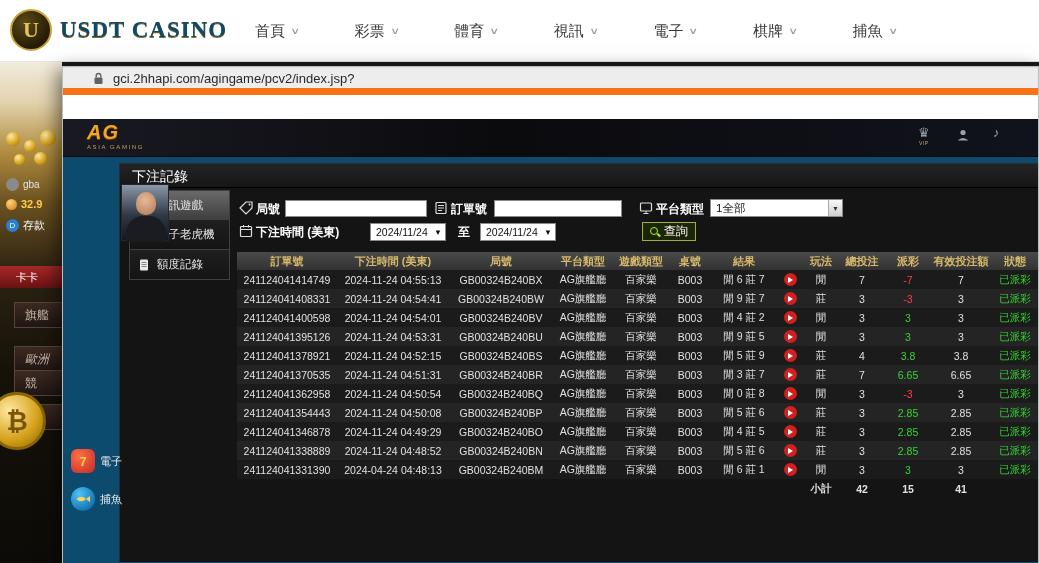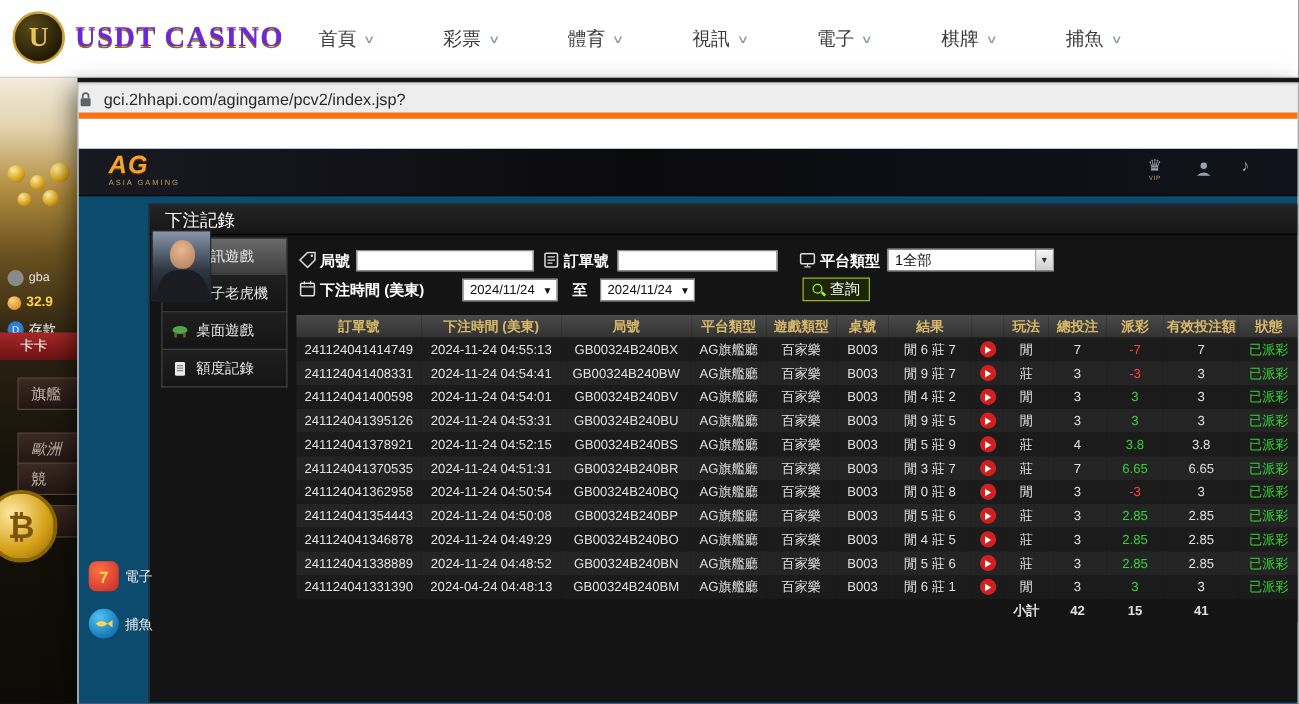--- a/index.html
+++ b/index.html
@@ -3,46 +3,46 @@
 <meta charset="utf-8">
 <style>
   * { margin:0; padding:0; box-sizing:border-box; }
   html,body { width:1039px; height:563px; overflow:hidden; }
   body { position:relative; font-family:"Liberation Sans","DejaVu Sans",sans-serif; background:#1a1a1a; }
 
   
   #topbar { position:absolute; left:0; top:0; width:1039px; height:62px; background:#fff; border-bottom:1px solid #e7e7e7; z-index:2; }
   #logo { position:absolute; left:10px; top:9px; display:flex; align-items:center; gap:8px; }
   #logo-badge { width:42px; height:42px; border-radius:50%; background:radial-gradient(circle at 35% 30%, #5a4a18, #241c06 70%); border:2px solid #c9a335; color:#e8c55a; font-weight:bold; font-size:22px; display:flex; align-items:center; justify-content:center; font-family:"Liberation Serif","DejaVu Serif",serif; }
-  #logo-text { font-size:23px; font-weight:800; letter-spacing:1px; color:#6d28d9; text-shadow:0 1px 0 #8a6a15; font-family:"Liberation Serif","DejaVu Serif",serif; }
+  #logo-text { font-size:23px; font-weight:800; letter-spacing:1px; color:#0c4a6e; text-shadow:0 1px 0 #8a6a15; font-family:"Liberation Serif","DejaVu Serif",serif; }
   #main-nav { position:absolute; left:255px; top:0; height:62px; display:flex; align-items:center; gap:56px; }
   .nav-item { display:flex; align-items:center; gap:7px; font-size:15px; color:#3a3a3a; cursor:pointer; white-space:nowrap; }
   .nav-chevron { font-size:9px; color:#8a9a94; transform:scaleX(1.5); }
 
   
   #bg-strip { position:absolute; left:0; top:62px; width:62px; height:501px; overflow:hidden;
     background:linear-gradient(180deg,#f2ecdd 0%,#e3d3ae 8%,#b08c3e 18%,#6b5220 28%,#2c2212 42%,#151209 62%,#0d0b07 100%); }
   .coin { position:absolute; border-radius:50%; background:radial-gradient(circle at 35% 30%,#ffe9a0,#d4a017 60%,#8a6508); }
   #btc { position:absolute; left:-12px; top:330px; width:58px; height:58px; border-radius:50%;
     background:radial-gradient(circle at 35% 30%,#ffe9a0,#d4a017 60%,#8a6508); border:3px solid #8a6508;
     display:flex; align-items:center; justify-content:center; color:#7a5408; font-weight:bold; font-size:26px; }
-  .bg-row { position:absolute; left:6px; display:flex; align-items:center; gap:4px;margin-top:38px; }
+  .bg-row { position:absolute; left:6px; display:flex; align-items:center; gap:4px; }
   .bg-circle { border-radius:50%; flex:0 0 auto; }
   #bg-username { color:#e6e6e6; font-size:10px; }
   #bg-balance { color:#ffd04a; font-size:11px; font-weight:bold; }
   #bg-deposit-label { color:#fff; font-size:11px; }
   #bg-band { position:absolute; left:0; top:204px; width:62px; height:22px; background:linear-gradient(180deg,#a82828,#6a1212); color:#fff; font-size:11px; line-height:22px; padding-left:16px; }
   .bg-btn { position:absolute; left:14px; width:70px; height:26px; background:linear-gradient(180deg,#3c2a22,#201613); border:1px solid #584438; color:#c8b8a8; font-size:12px; display:flex; align-items:center; padding-left:10px; cursor:pointer; }
 
   
   #popup { position:absolute; left:62px; top:66px; width:977px; height:497px; background:#fff; box-shadow:-4px 4px 18px rgba(0,0,0,.55); z-index:3; border:1px solid #bdbdbd; }
   #titlebar { height:24px; background:#fff; display:flex; align-items:center; padding-left:7px; gap:7px; }
   #favicon { width:13px; height:13px; border-radius:2px; background:linear-gradient(100deg,#d84333 48%,#3a58b8 52%); flex:0 0 auto; }
   #win-title { font-size:11.5px; color:#3b3b3b; }
-  #urlbar { height:28px; background:#ededee; border-top:1px solid #e0e0e0; border-bottom:5px solid #f97316; display:flex; align-items:center; padding-left:0; gap:9px; cursor:text; }
+  #urlbar { height:28px; background:#ededee; border-top:1px solid #e0e0e0; border-bottom:7px solid #f97316; display:flex; align-items:center; padding-left:30px; gap:9px; cursor:text; }
   #url-text { font-size:13px; color:#28292b; }
 
   #popup-content { position:absolute; left:0; top:52px; width:975px; height:511px; background:#0c4a6e; overflow:hidden; }
 
   
   #ag-header { position:absolute; left:0; top:0; width:100%; height:38px; background:linear-gradient(90deg,#191922,#0b0b0e 45%,#11131c); border-bottom:1px solid #050505; }
   #ag-logo { position:absolute; left:24px; top:3px; line-height:1; }
   #ag-logo-main { font-size:20px; font-weight:800; font-style:italic; color:#f5a32a; letter-spacing:1px; text-shadow:0 1px 1px #7a4a00; }
   #ag-logo-sub { font-size:6px; color:#bfa05a; letter-spacing:1.6px; margin-top:2px; }
   .hdr-icon { position:absolute; top:7px; color:#9aa1ad; display:flex; flex-direction:column; align-items:center; cursor:pointer; }
@@ -212,30 +212,20 @@
             <span>視訊遊戲</span>
           </div>
           <div class="menu-item">
             <span style="display:flex;">
               <svg width="14" height="14" viewBox="0 0 14 14">
                 <rect x="1" y="2.5" width="12" height="9" rx="1.5" fill="#e89b2f"></rect>
                 <text x="7" y="9.5" font-size="7" fill="#fff" text-anchor="middle" font-weight="bold">7</text>
               </svg>
             </span>
             <span>電子老虎機</span>
-          </div>
-          <div class="menu-item">
-            <span style="display:flex;">
-              <svg width="14" height="14" viewBox="0 0 14 14">
-                <ellipse cx="7" cy="6" rx="6" ry="3.2" fill="#4da54d"></ellipse>
-                <rect x="2.5" y="8" width="2" height="4" fill="#7a5c30"></rect>
-                <rect x="9.5" y="8" width="2" height="4" fill="#7a5c30"></rect>
-              </svg>
-            </span>
-            <span>桌面遊戲</span>
           </div>
           <div class="menu-item">
             <span style="display:flex;">
               <svg width="14" height="14" viewBox="0 0 14 14">
                 <rect x="3" y="1.5" width="8" height="11" rx="1" fill="#e9e9e9"></rect>
                 <line x1="4.5" y1="4.5" x2="9.5" y2="4.5" stroke="#888"></line>
                 <line x1="4.5" y1="6.5" x2="9.5" y2="6.5" stroke="#888"></line>
                 <line x1="4.5" y1="8.5" x2="9.5" y2="8.5" stroke="#888"></line>
               </svg>
             </span>

